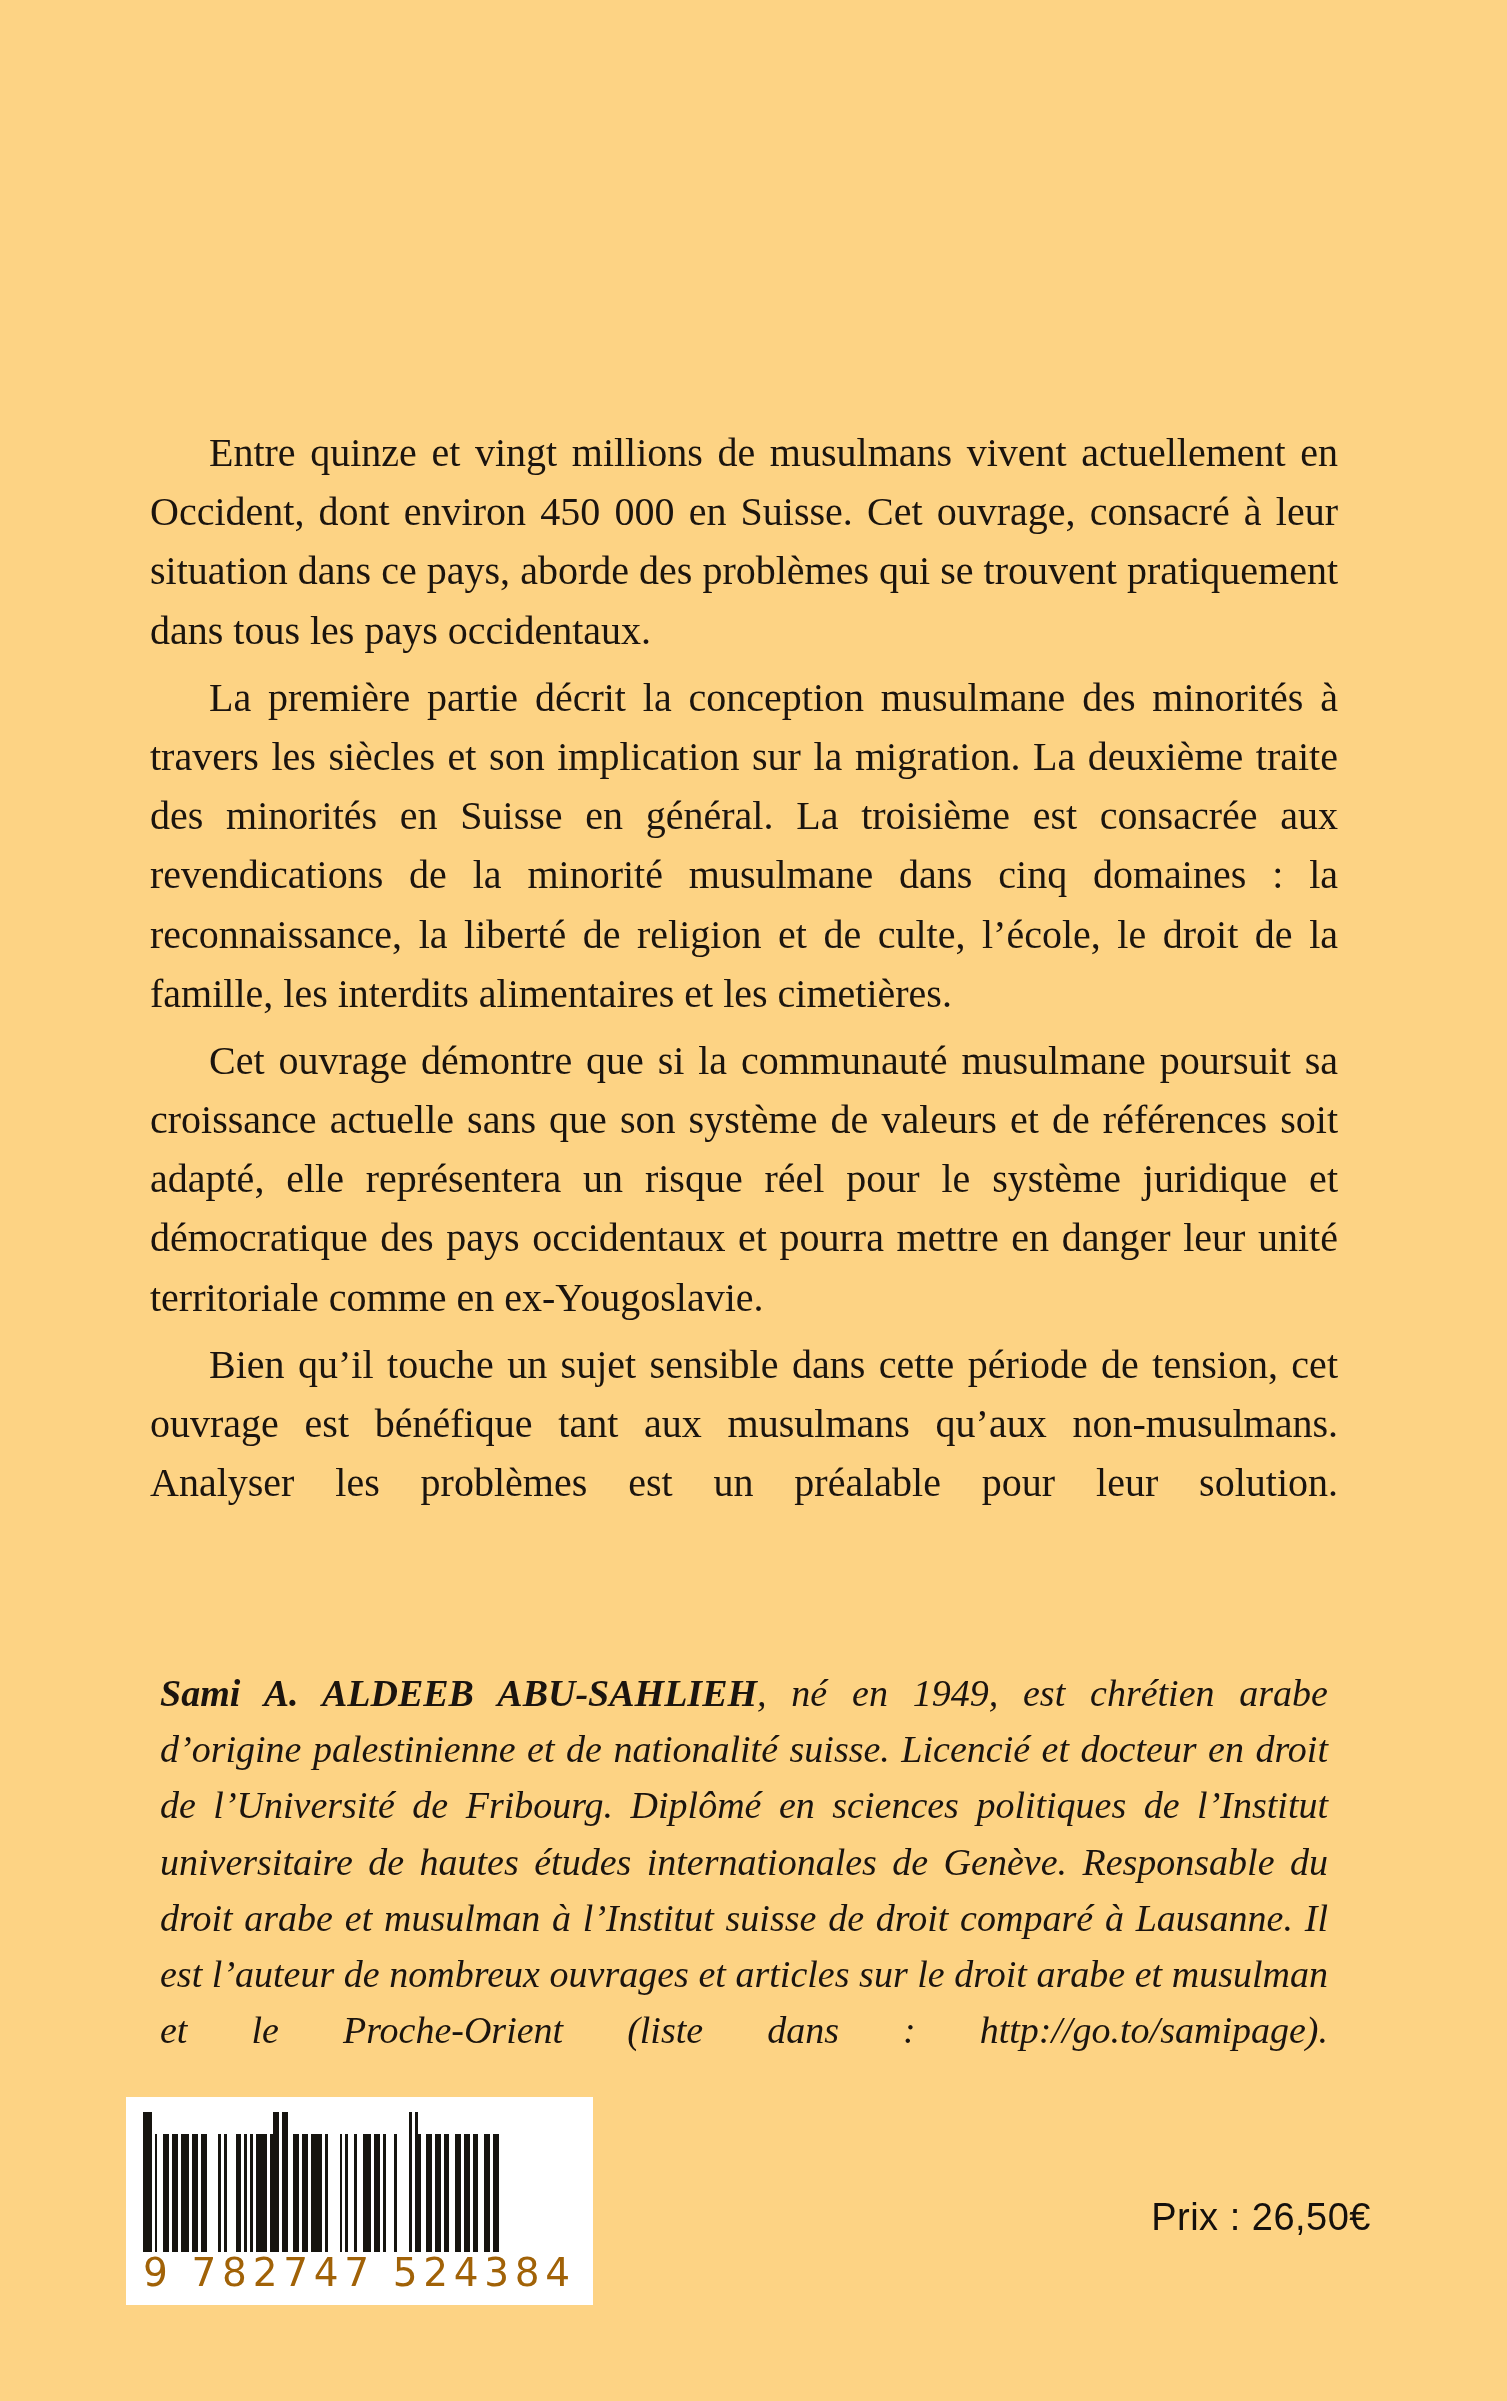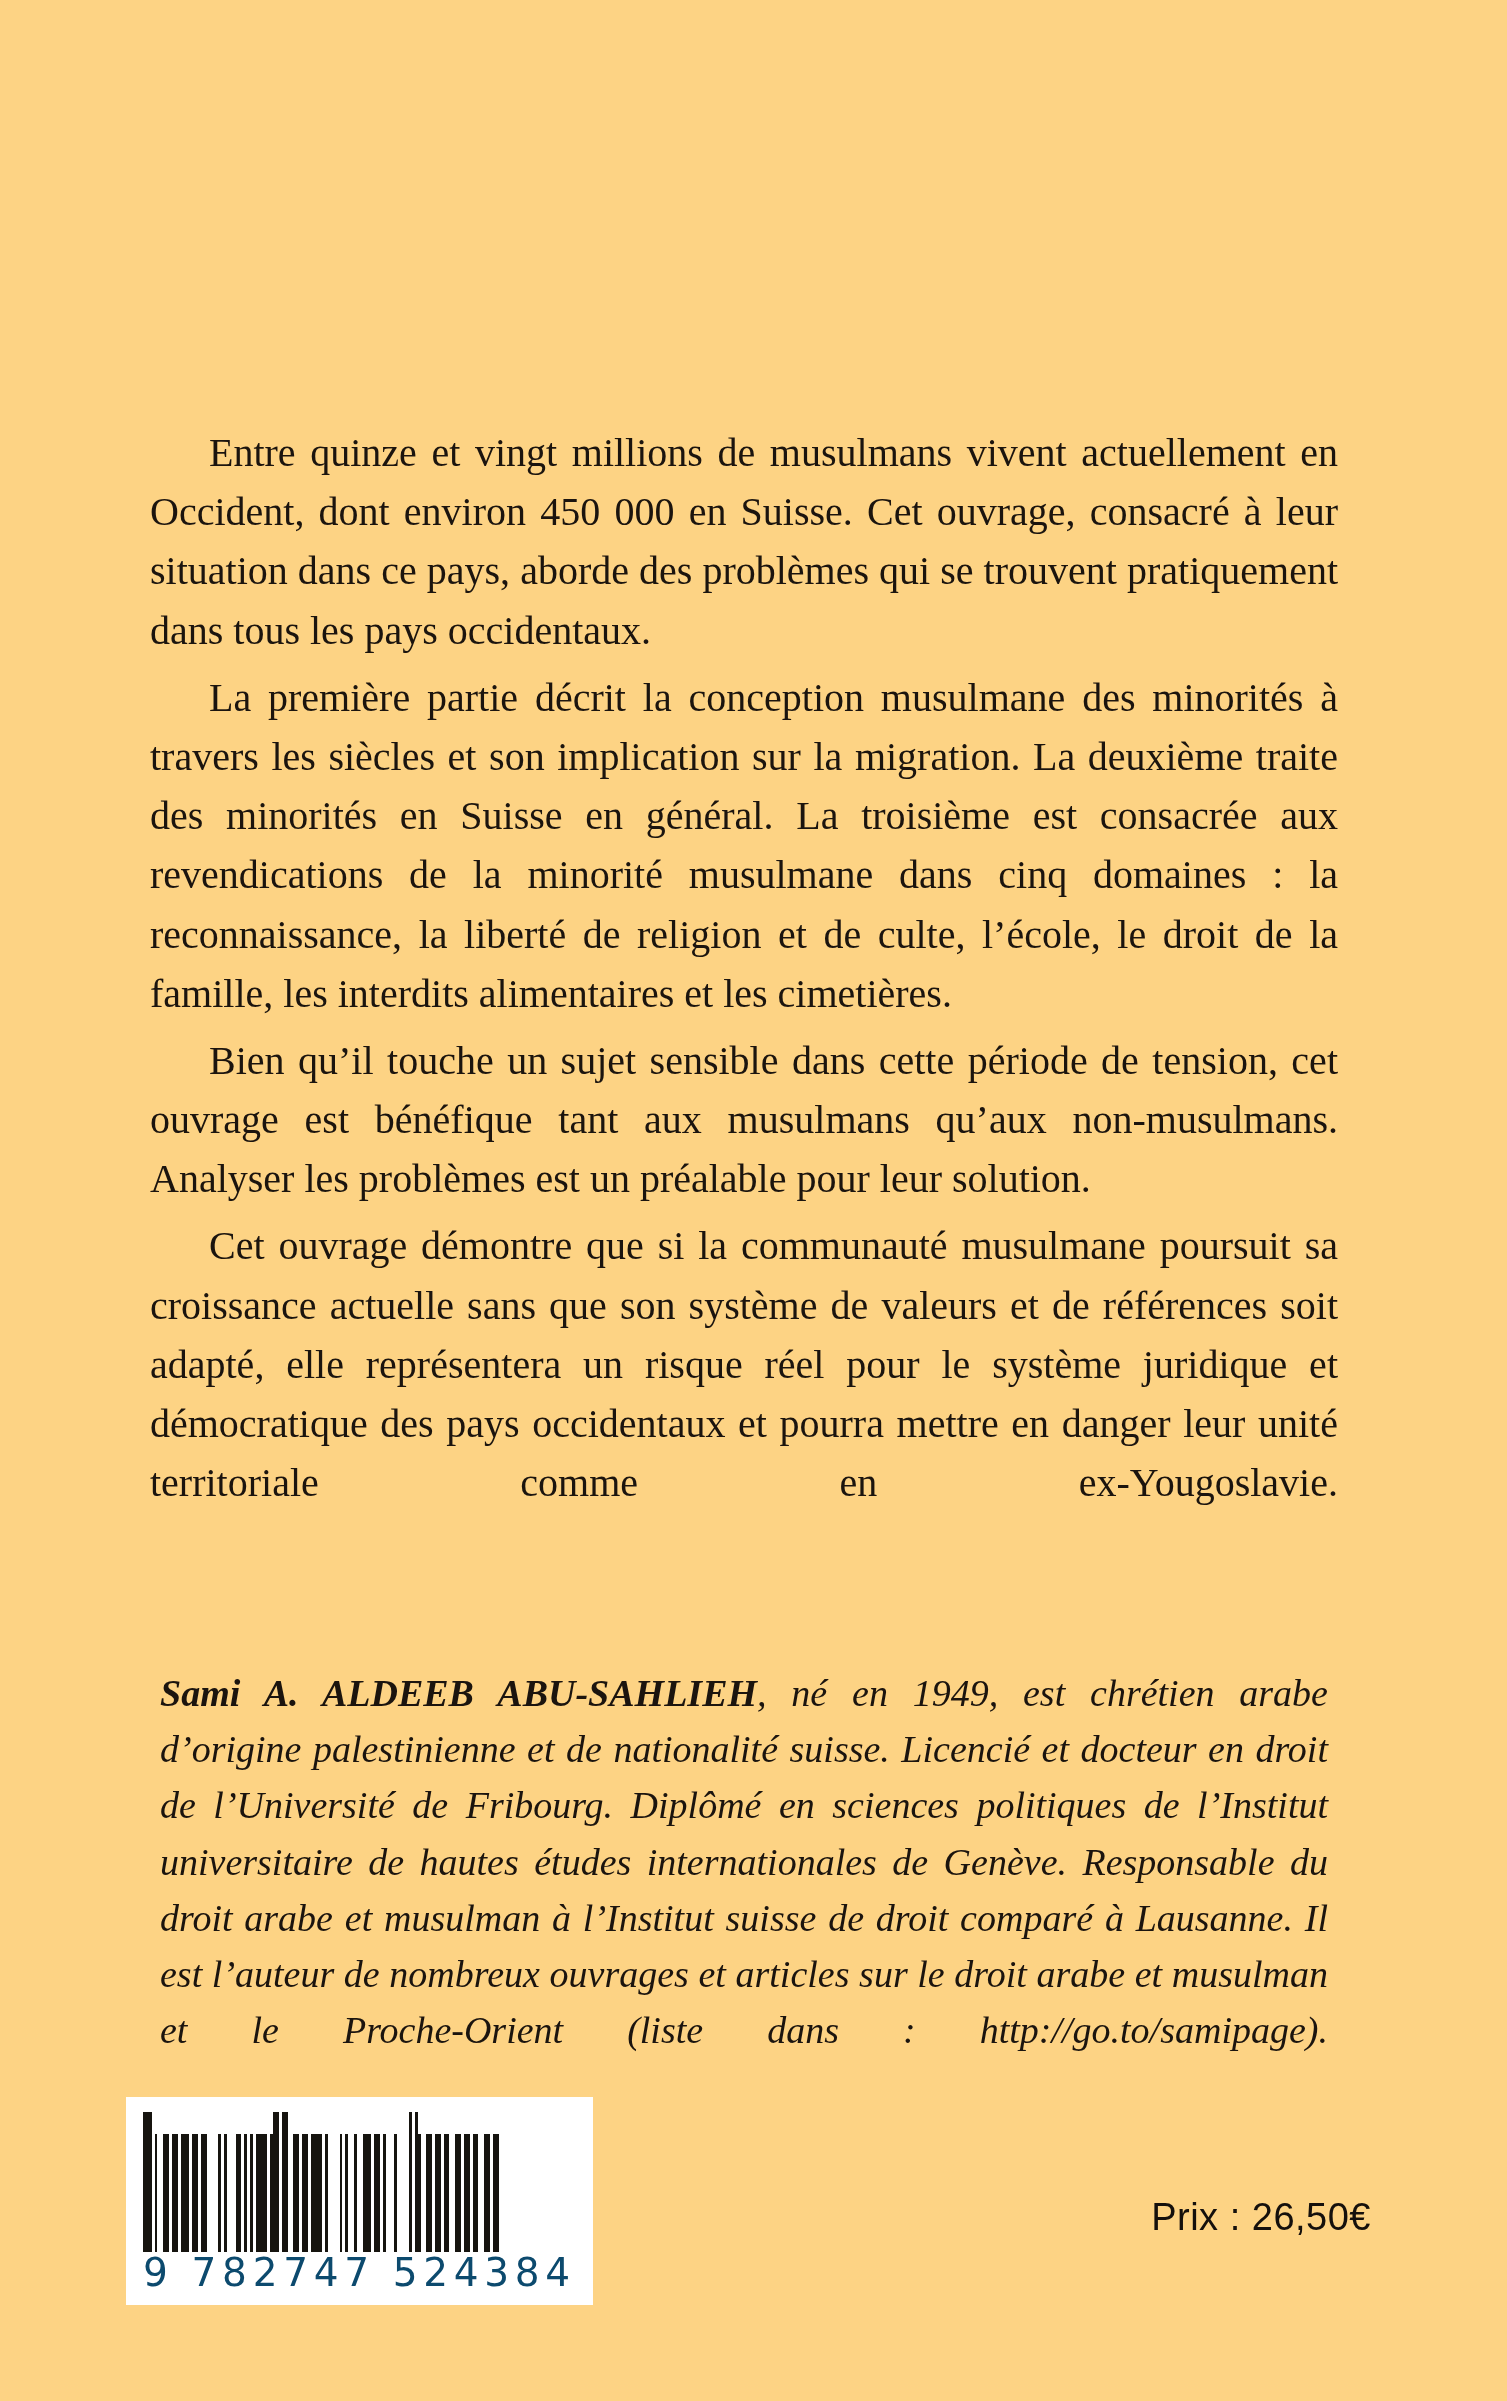--- a/index.html
+++ b/index.html
@@ -112,21 +112,21 @@
     background: #16140f;
     height: 100%;
   }
   .bar.tall { height: 100%; }
   .bar.short { height: 84%; }
   .bar.space { background: transparent; }
   .barcode-digits {
     font-family: "DejaVu Sans", "Liberation Sans", sans-serif;
     font-size: 39px;
     letter-spacing: 5.7px;
-    color: #0c4a6e;
+    color: #a16207;
     text-align: center;
     margin-top: -1.9px;
     white-space: pre;
   }
 
   
   .price {
     position: absolute;
     right: 137px;
     top: 2196px;
@@ -147,22 +147,22 @@
 </style>
 </head>
 <body>
 
 <div class="cover">
 
 
   <div class="blurb">
     <p>Entre quinze et vingt millions de musulmans vivent actuellement en Occident, dont environ 450 000 en Suisse. Cet ouvrage, consacré à leur situation dans ce pays, aborde des problèmes qui se trouvent pratiquement dans tous les pays occidentaux.</p>
     <p>La première partie décrit la conception musulmane des minorités à travers les siècles et son implication sur la migration. La deuxième traite des minorités en Suisse en général. La troisième est consacrée aux revendications de la minorité musulmane dans cinq domaines : la reconnaissance, la liberté de religion et de culte, l’école, le droit de la famille, les interdits alimentaires et les cimetières.</p>
+    <p>Cet ouvrage démontre que si la communauté musulmane poursuit sa croissance actuelle sans que son système de valeurs et de références soit adapté, elle représentera un risque réel pour le système juridique et démocratique des pays occidentaux et pourra mettre en danger leur unité territoriale comme en ex-Yougoslavie.</p>
     <p>Bien qu’il touche un sujet sensible dans cette période de tension, cet ouvrage est bénéfique tant aux musulmans qu’aux non-musulmans. Analyser les problèmes est un préalable pour leur solution.</p>
-    <p>Cet ouvrage démontre que si la communauté musulmane poursuit sa croissance actuelle sans que son système de valeurs et de références soit adapté, elle représentera un risque réel pour le système juridique et démocratique des pays occidentaux et pourra mettre en danger leur unité territoriale comme en ex-Yougoslavie.</p>
   </div>
 
   <div class="bio">
     <p><span class="author-name">Sami A. ALDEEB ABU-SAHLIEH</span><span>, né en 1949, est chrétien arabe d’origine palestinienne et de nationalité suisse. Licencié et docteur en droit  de l’Université de Fribourg. Diplômé en sciences politiques de l’Institut universitaire de hautes études internationales de Genève. Responsable du droit arabe et musulman à l’Institut suisse de droit comparé à Lausanne. Il est l’auteur de nombreux ouvrages et articles sur le droit arabe et musulman et le Proche-Orient (liste dans : http://go.to/samipage).</span></p>
   </div>
 
   <div class="barcode-box">
     <div class="barcode-bars">
         <div class="bar tall" style="width: 2.9px;"></div>
         <div class="bar tall" style="width: 2.9px;"></div>

